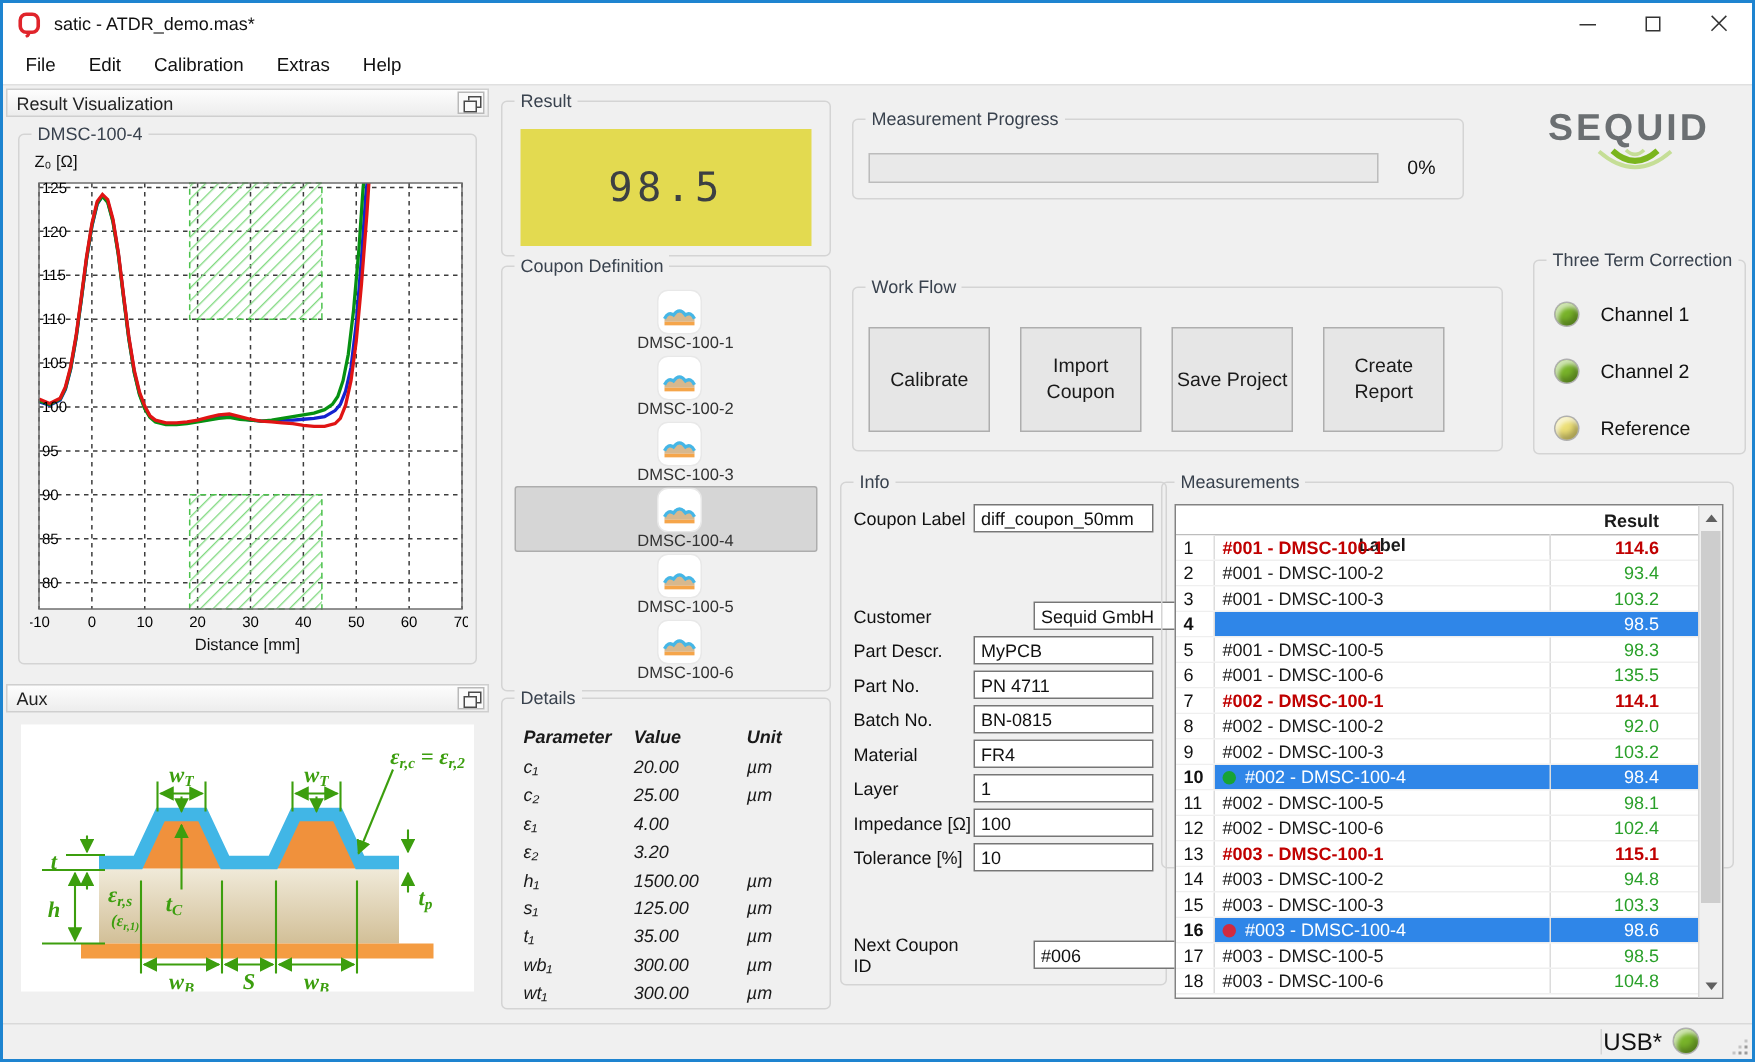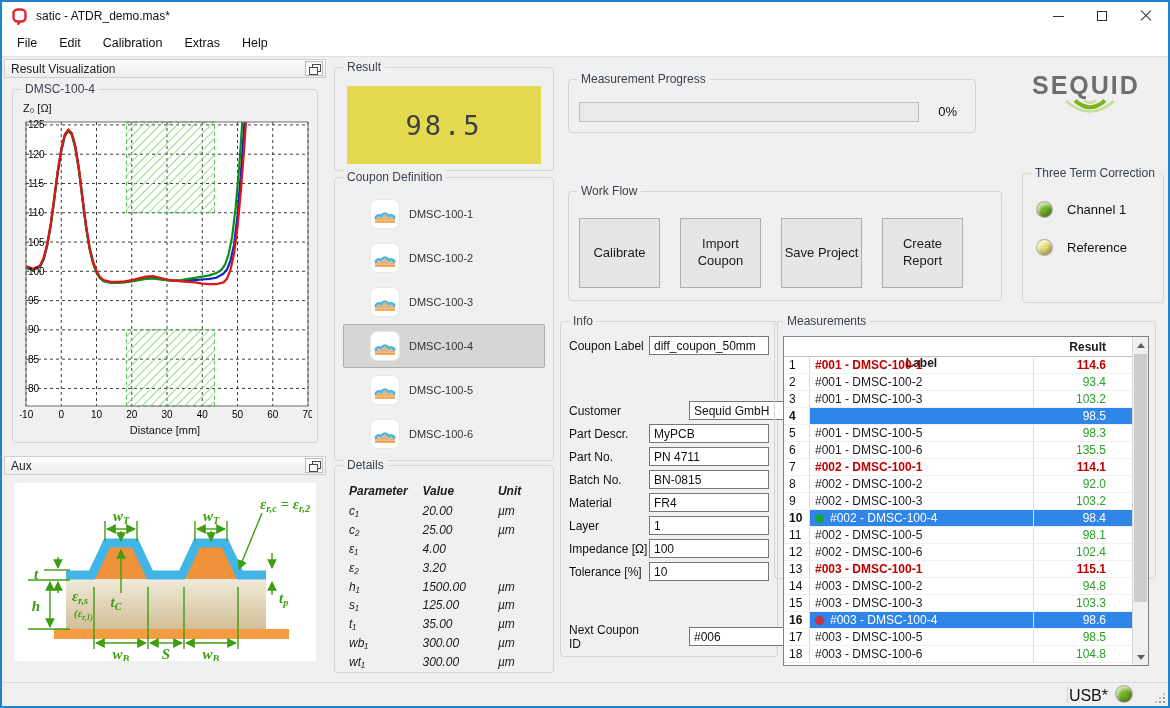--- a/index.html
+++ b/index.html
@@ -40,21 +40,21 @@
   #chart-svg text{font-family:"Liberation Sans",sans-serif;}
   .chart-xlabel{position:absolute;left:0;top:334px;width:100%;text-align:center;font-size:11px;color:#111;}
   .aux-body{position:absolute;left:10px;top:424px;width:302px;height:178px;background:#fff;}
   .diag-label{font-family:"Liberation Serif",serif;font-style:italic;font-weight:bold;fill:#3c9e0e;font-size:15px;}
   .diag-label.small{font-size:11px;}
   
   .result-gb{left:332px;top:10px;width:220px;height:104px;}
   .result-box{position:absolute;left:12px;top:18px;width:194px;height:78px;background:#e3da50;display:flex;align-items:center;justify-content:center;font-family:"DejaVu Sans Mono",monospace;font-size:27px;letter-spacing:3px;color:#3d4043;}
   .coupon-gb{left:332px;top:120px;width:220px;height:284px;}
   .coupon-list{position:absolute;left:8px;top:14px;right:8px;}
-  .coupon-item{height:44px;display:flex;align-items:center;padding-left:26px;border:1px solid transparent;border-radius:2px;}
+  .coupon-item{height:44px;display:flex;align-items:center;padding-left:26px;border:1px solid transparent;border-radius:2px;flex-direction:column;}
   .coupon-item.selected{background:#d6d6d6;border-color:#adadad;}
   .coupon-icon{margin-right:9px;flex:0 0 auto;}
   .coupon-label{font-size:11px;color:#333;}
   .details-gb{left:332px;top:408px;width:220px;height:208px;}
   .det-table{position:absolute;left:14px;top:14px;right:8px;}
   .det-row{display:flex;height:18.8px;align-items:center;font-size:12px;font-style:italic;}
   .det-row.hdr{font-weight:bold;height:22px;}
   .det-c1{width:78px;}
   .det-c2{width:80px;}
   .det-c3{width:50px;}
@@ -427,20 +427,24 @@
     </div>
 
     <div class="gb ttc-gb">
       <span class="gb-title">Three Term Correction</span>
       <div class="ttc-list" id="ttc-list">
           <div class="ttc-row">
             <span class="led" style="background: rgb(121, 180, 42); box-shadow: rgba(255, 255, 255, 0.65) 2px 3px 3px inset, rgba(0, 0, 0, 0.3) -2px -3px 4px inset, rgba(110, 110, 110, 0.5) 0px 0px 0px 1px;"></span>
             <span class="ttc-label">Channel 1</span>
           </div>
           <div class="ttc-row">
+            <span class="led" style="background: rgb(121, 180, 42); box-shadow: rgba(255, 255, 255, 0.65) 2px 3px 3px inset, rgba(0, 0, 0, 0.3) -2px -3px 4px inset, rgba(110, 110, 110, 0.5) 0px 0px 0px 1px;"></span>
+            <span class="ttc-label">Channel 2</span>
+          </div>
+          <div class="ttc-row">
             <span class="led" style="background: rgb(236, 223, 118); box-shadow: rgba(255, 255, 255, 0.65) 2px 3px 3px inset, rgba(0, 0, 0, 0.3) -2px -3px 4px inset, rgba(110, 110, 110, 0.5) 0px 0px 0px 1px;"></span>
             <span class="ttc-label">Reference</span>
           </div>
         </div>
     </div>
 
     <div class="gb info-gb">
       <span class="gb-title">Info</span>
       <div class="info-fields" id="info-fields">
           <div class="info-row">

